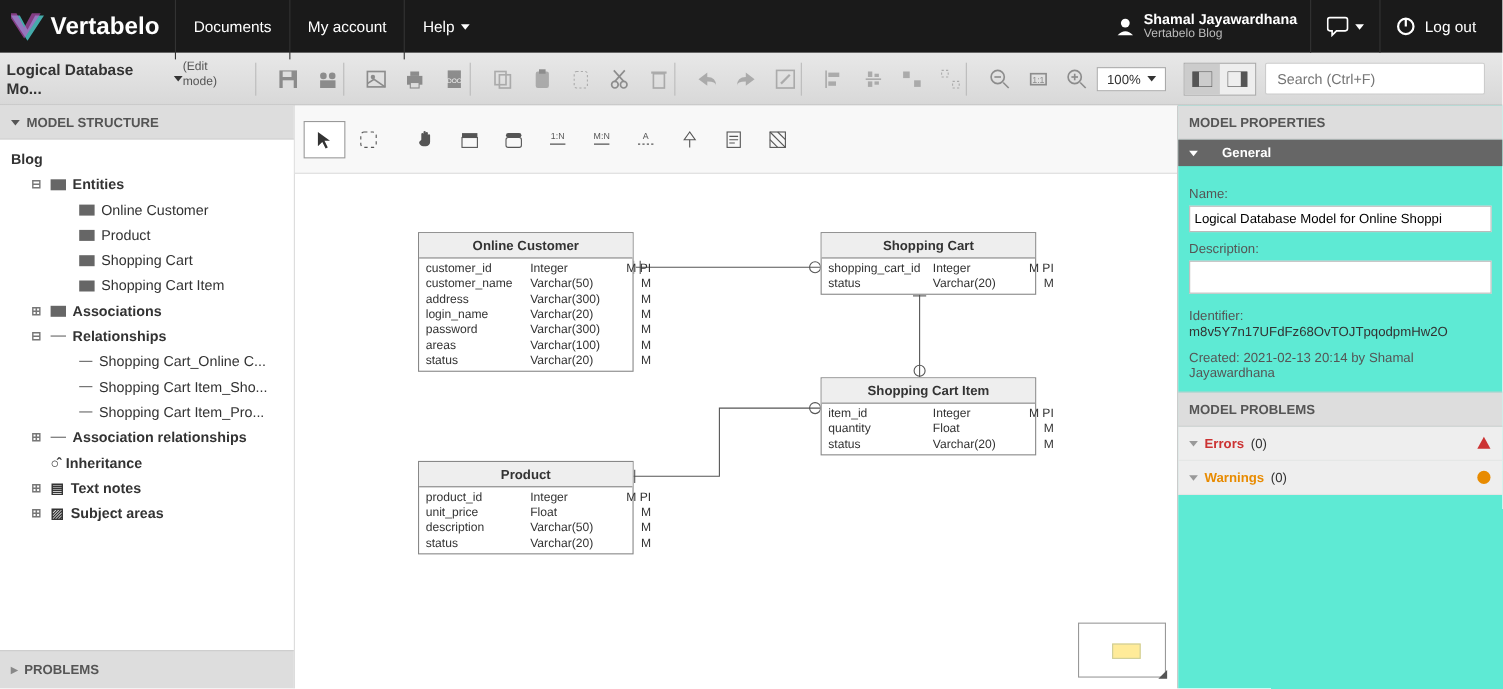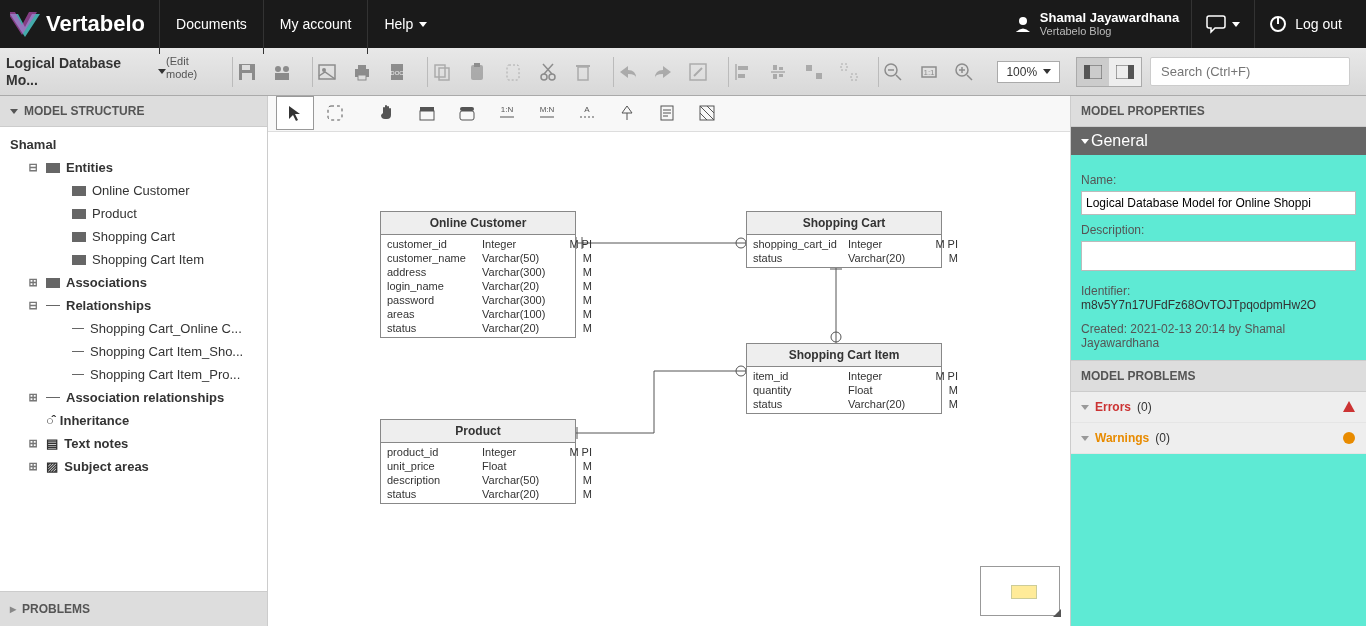--- a/index.html
+++ b/index.html
@@ -15,21 +15,21 @@
 .user-info{display:flex;flex-direction:column;line-height:1.2}
 .user-name{font-weight:bold;font-size:13px}
 .user-sub{font-size:11px;color:#bbb}
 .topbar-icon{padding:0 14px;height:48px;display:flex;align-items:center;border-left:1px solid #333}
 .logout{display:flex;align-items:center;gap:8px;padding:0 14px;border-left:1px solid #333;height:48px;font-size:14px}
 
 .toolbar{height:48px;background:linear-gradient(#e8e8e8,#d8d8d8);border-bottom:1px solid #aaa;display:flex;align-items:center;padding:0 6px}
 .doc-title{display:flex;flex-direction:row;line-height:1.2;padding-right:6px;min-width:170px}
 .doc-name{font-weight:bold;font-size:14px;display:flex;align-items:center;gap:4px}
 .doc-mode{font-size:11px;color:#555}
-.tbtn{width:36px;height:36px;display:flex;align-items:center;justify-content:flex-start;opacity:.6;color:#444}
+.tbtn{width:36px;height:36px;display:flex;align-items:center;justify-content:flex-end;opacity:.6;color:#444}
 .tbtn svg{width:20px;height:20px}
 .tsep{width:1px;height:30px;background:#bbb;margin:0 4px}
 .zoom-box{border:1px solid #aaa;background:#fff;padding:3px 8px;display:flex;align-items:center;gap:6px;font-size:12px;margin:0 8px}
 .view-toggle{border:1px solid #aaa;background:#eee;display:flex;margin:0 8px}
 .view-toggle div{width:32px;height:28px;display:flex;align-items:center;justify-content:center}
 .search-box{margin-left:auto;margin-right:10px}
 .search-box input{width:200px;padding:6px 10px;border:1px solid #ccc;border-radius:2px;font-size:13px}
 
 .main{display:flex;height:calc(100vh - 96px)}
 .sidebar{width:268px;background:#f5f5f5;border-right:1px solid #ccc;display:flex;flex-direction:column}
@@ -38,42 +38,42 @@
 .tree-row{display:flex;align-items:center;gap:6px;padding:4px 6px;font-size:13px;color:#333}
 .tree-row.bold{font-weight:bold}
 .indent1{padding-left:22px}
 .indent3{padding-left:68px}
 .tree-icon{width:14px;height:14px;display:inline-flex;align-items:center;justify-content:center;font-size:11px;color:#777}
 .entity-ico{width:14px;height:10px;background:#666;display:inline-block}
 .folder-ico{width:14px;height:10px;background:#666;display:inline-block}
 .problems-head{background:#ddd;padding:10px;font-size:12px;font-weight:bold;color:#555;border-top:1px solid #ccc;display:flex;align-items:center;gap:6px}
 
 .canvas-wrap{flex:1;position:relative;background:#fff;border-right:1px solid #ccc}
-.canvas-toolbar{height:36px;background:#f8f8f8;border-bottom:1px solid #ddd;display:flex;padding:0 8px;gap:2px}
+.canvas-toolbar{height:62px;background:#f8f8f8;border-bottom:1px solid #ddd;display:flex;align-items:center;padding:0 8px;gap:2px}
 .cbtn{width:38px;height:34px;display:flex;align-items:center;justify-content:center;color:#555;border:1px solid transparent}
 .cbtn.active{border:1px solid #999;background:#fff}
 .cbtn svg{width:20px;height:20px}
 .canvas{position:absolute;top:45px;left:0;right:0;bottom:0}
 .minimap{position:absolute;bottom:10px;right:10px;width:80px;height:50px;border:1px solid #999;background:#fff}
 .minimap-box{position:absolute;top:18px;left:30px;width:26px;height:14px;background:#ffeb99;border:1px solid #cc9}
 .minimap-corner{position:absolute;bottom:-2px;right:-2px;width:0;height:0;border-left:8px solid transparent;border-bottom:8px solid #555}
 
 .entity{position:absolute;border:1px solid #888;background:#fff;font-size:11px}
 .entity-head{background:#eee;border-bottom:1px solid #888;text-align:center;font-weight:bold;padding:4px;font-size:12px}
 .entity-body{padding:2px 6px}
 .attr-row{display:flex;padding:1px 0}
 .attr-name{flex:0 0 95px}
 .attr-type{flex:0 0 80px}
 .attr-flag{flex:0 0 30px;text-align:right}
 
 .relation{position:absolute;stroke:#555;stroke-width:1;fill:none}
 
 .rpanel{width:295px;background:#5eead4;display:flex;flex-direction:column}
 .rpanel-hdr{background:#ddd;padding:8px 10px;font-size:12px;font-weight:bold;color:#555;border-bottom:1px solid #ccc}
-.rpanel-sub{background:#666;color:#fff;padding:5px 10px;font-size:16px;font-weight:normal;display:flex;align-items:center;gap:2px}
+.rpanel-sub{background:#666;color:#fff;padding:5px 10px;font-size:12px;font-weight:bold;display:flex;align-items:center;gap:22px}
 .rpanel-body{padding:10px;font-size:12px;flex:1;overflow:auto}
 .rpanel-body label{display:block;color:#555;margin-bottom:4px;margin-top:8px}
 .rpanel-body input,.rpanel-body textarea{width:100%;border:1px solid #bbb;padding:4px;font-family:inherit;font-size:12px}
 .rpanel-body textarea{height:30px;resize:none}
 .rpanel-info{margin-top:10px;color:#555}
 .problems-panel{border-top:1px solid #ccc}
 .prob-row{padding:8px 10px;font-size:12px;display:flex;align-items:center;gap:6px;border-bottom:1px solid #e5e5e5;background:#eee}
 .prob-err{color:#c33;font-weight:bold}
 .prob-warn{color:#e88b00;font-weight:bold}
 .prob-icon{margin-left:auto;width:14px;height:14px}
@@ -290,21 +290,21 @@
 </div>
 
 <div class="main">
 
   <div class="sidebar">
     <div class="panel-header">
         <span class="caret"></span>
         <span>MODEL STRUCTURE</span>
       </div>
     <div class="tree">
-      <div class="tree-row bold">Shamal</div>
+      <div class="tree-row bold">Blog</div>
       <div class="tree-row bold indent1">
           <span class="tree-icon">⊟</span>
           <span class="folder-ico"></span>
           <span>Entities</span>
         </div>
       <div class="tree-row indent3">
           <span class="entity-ico"></span>
           <span>Online Customer</span>
         </div>
       <div class="tree-row indent3">

